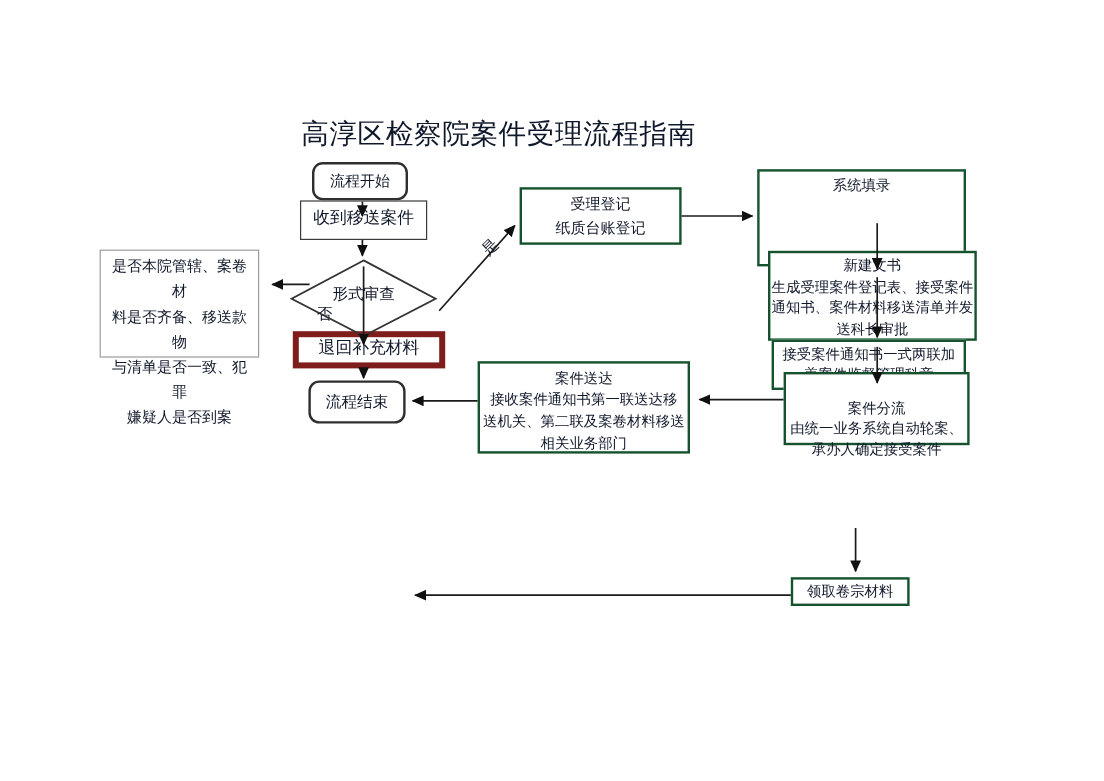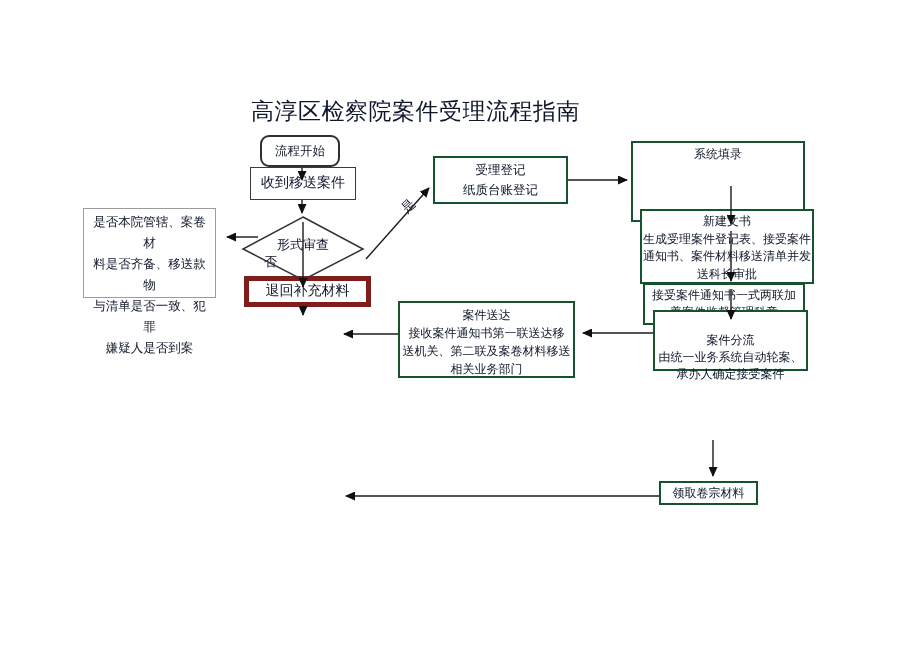--- a/index.html
+++ b/index.html
@@ -59,20 +59,23 @@
   </div>
 
   <div class="review-label">形式审查</div>
   <div class="branch-label no-label">否</div>
   <div class="branch-label yes-label">是</div>
 
   <div class="node return">
     <span>退回补充材料</span>
   </div>
 
+  <div class="node rounded end">
+    <span>流程结束</span>
+  </div>
 
   <div class="node register thinbox">
     <span>受理登记</span>
     <span class="body">纸质台账登记</span>
   </div>
 
   <div class="node system thinbox">
     <span>系统填录</span>
   </div>
 

